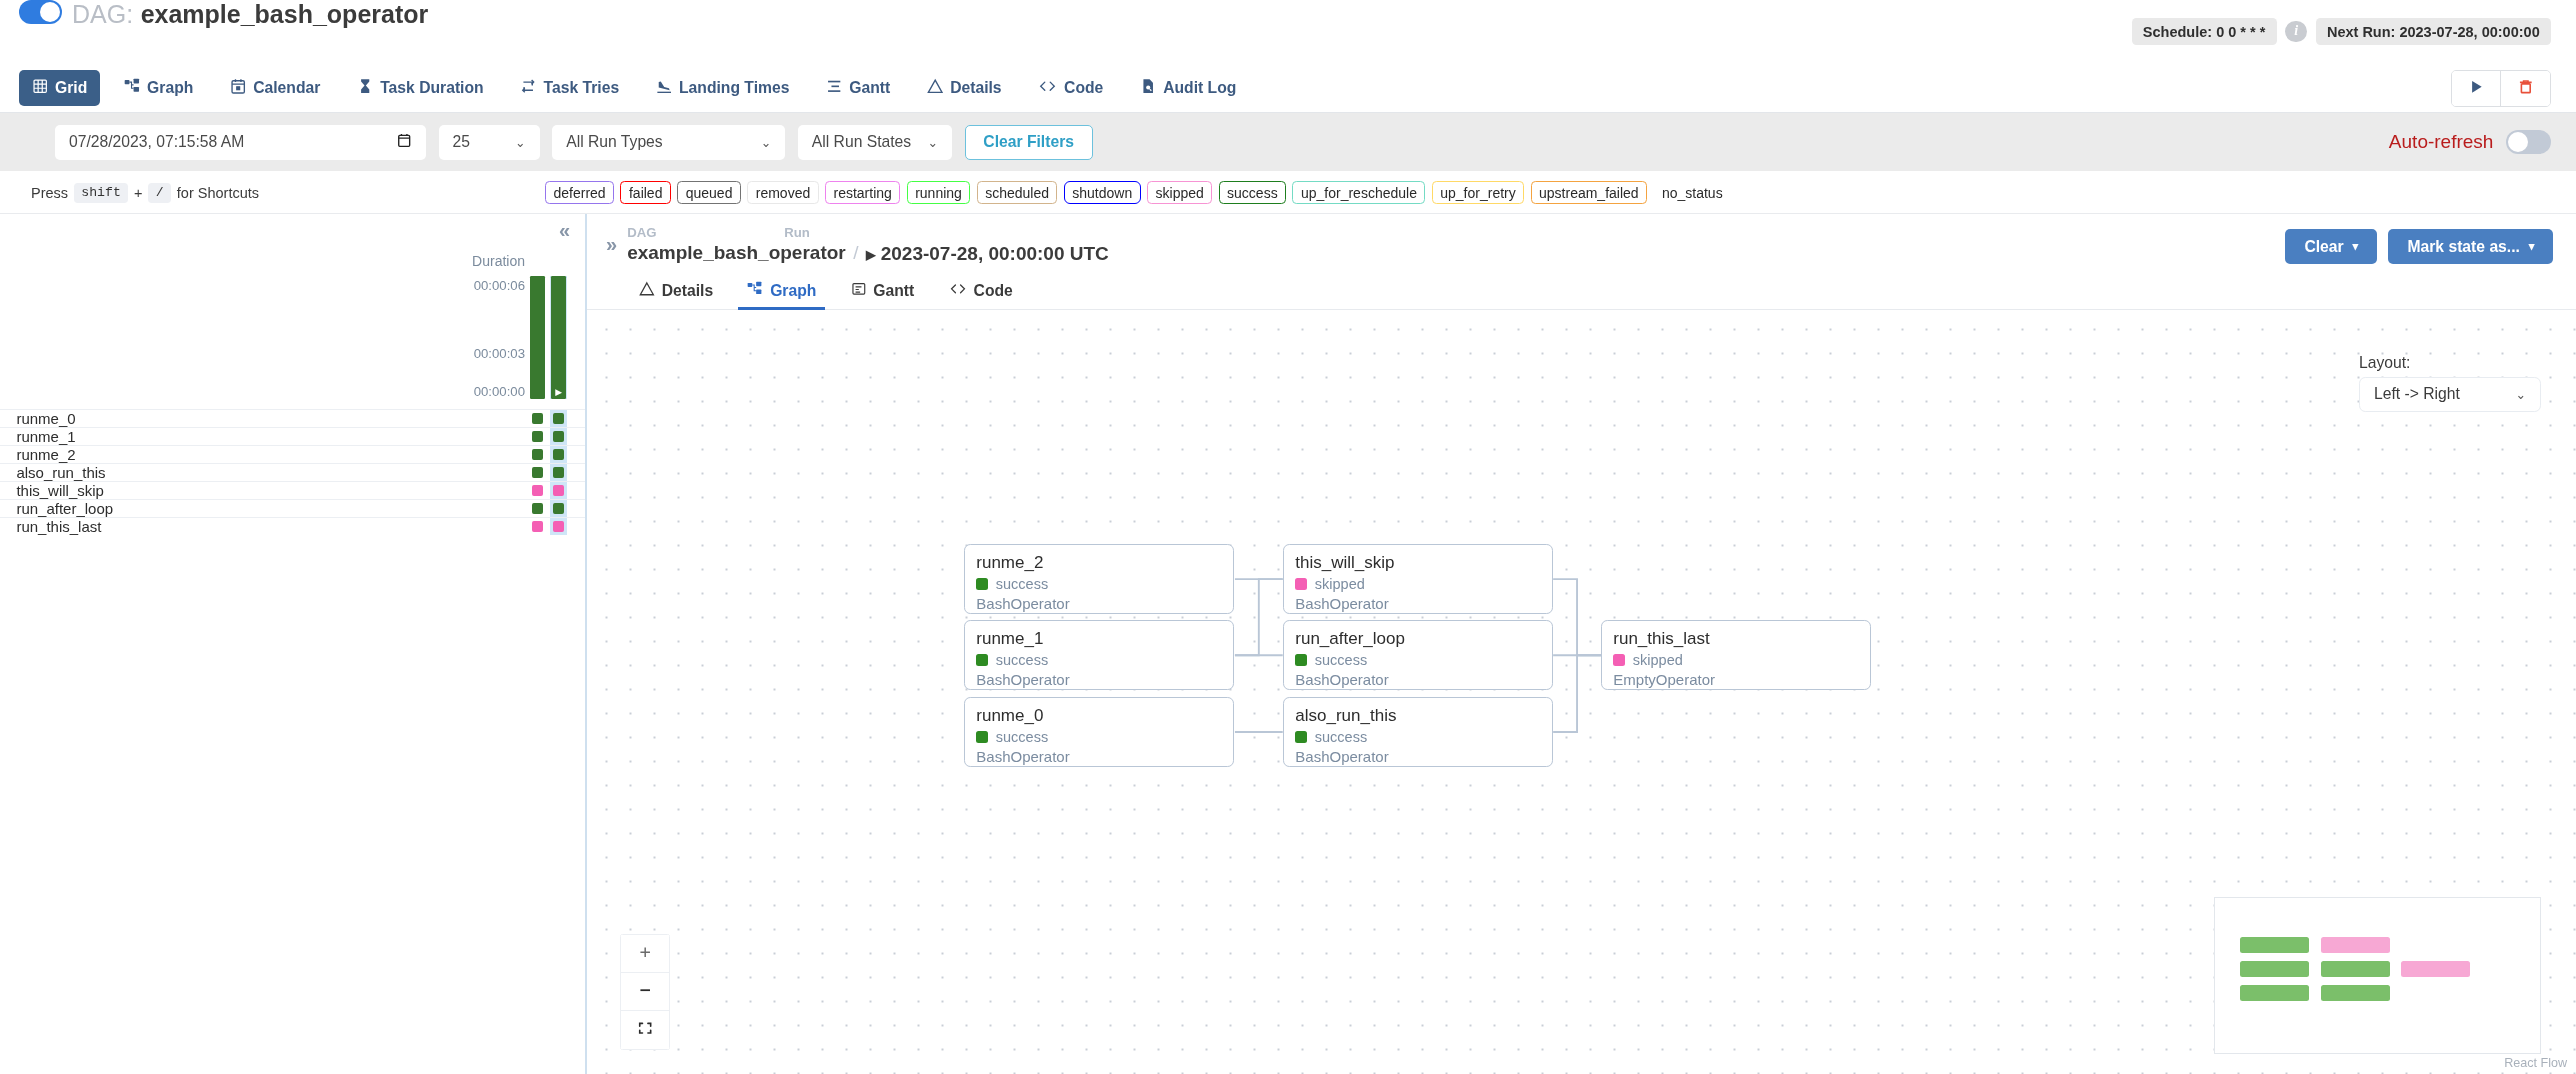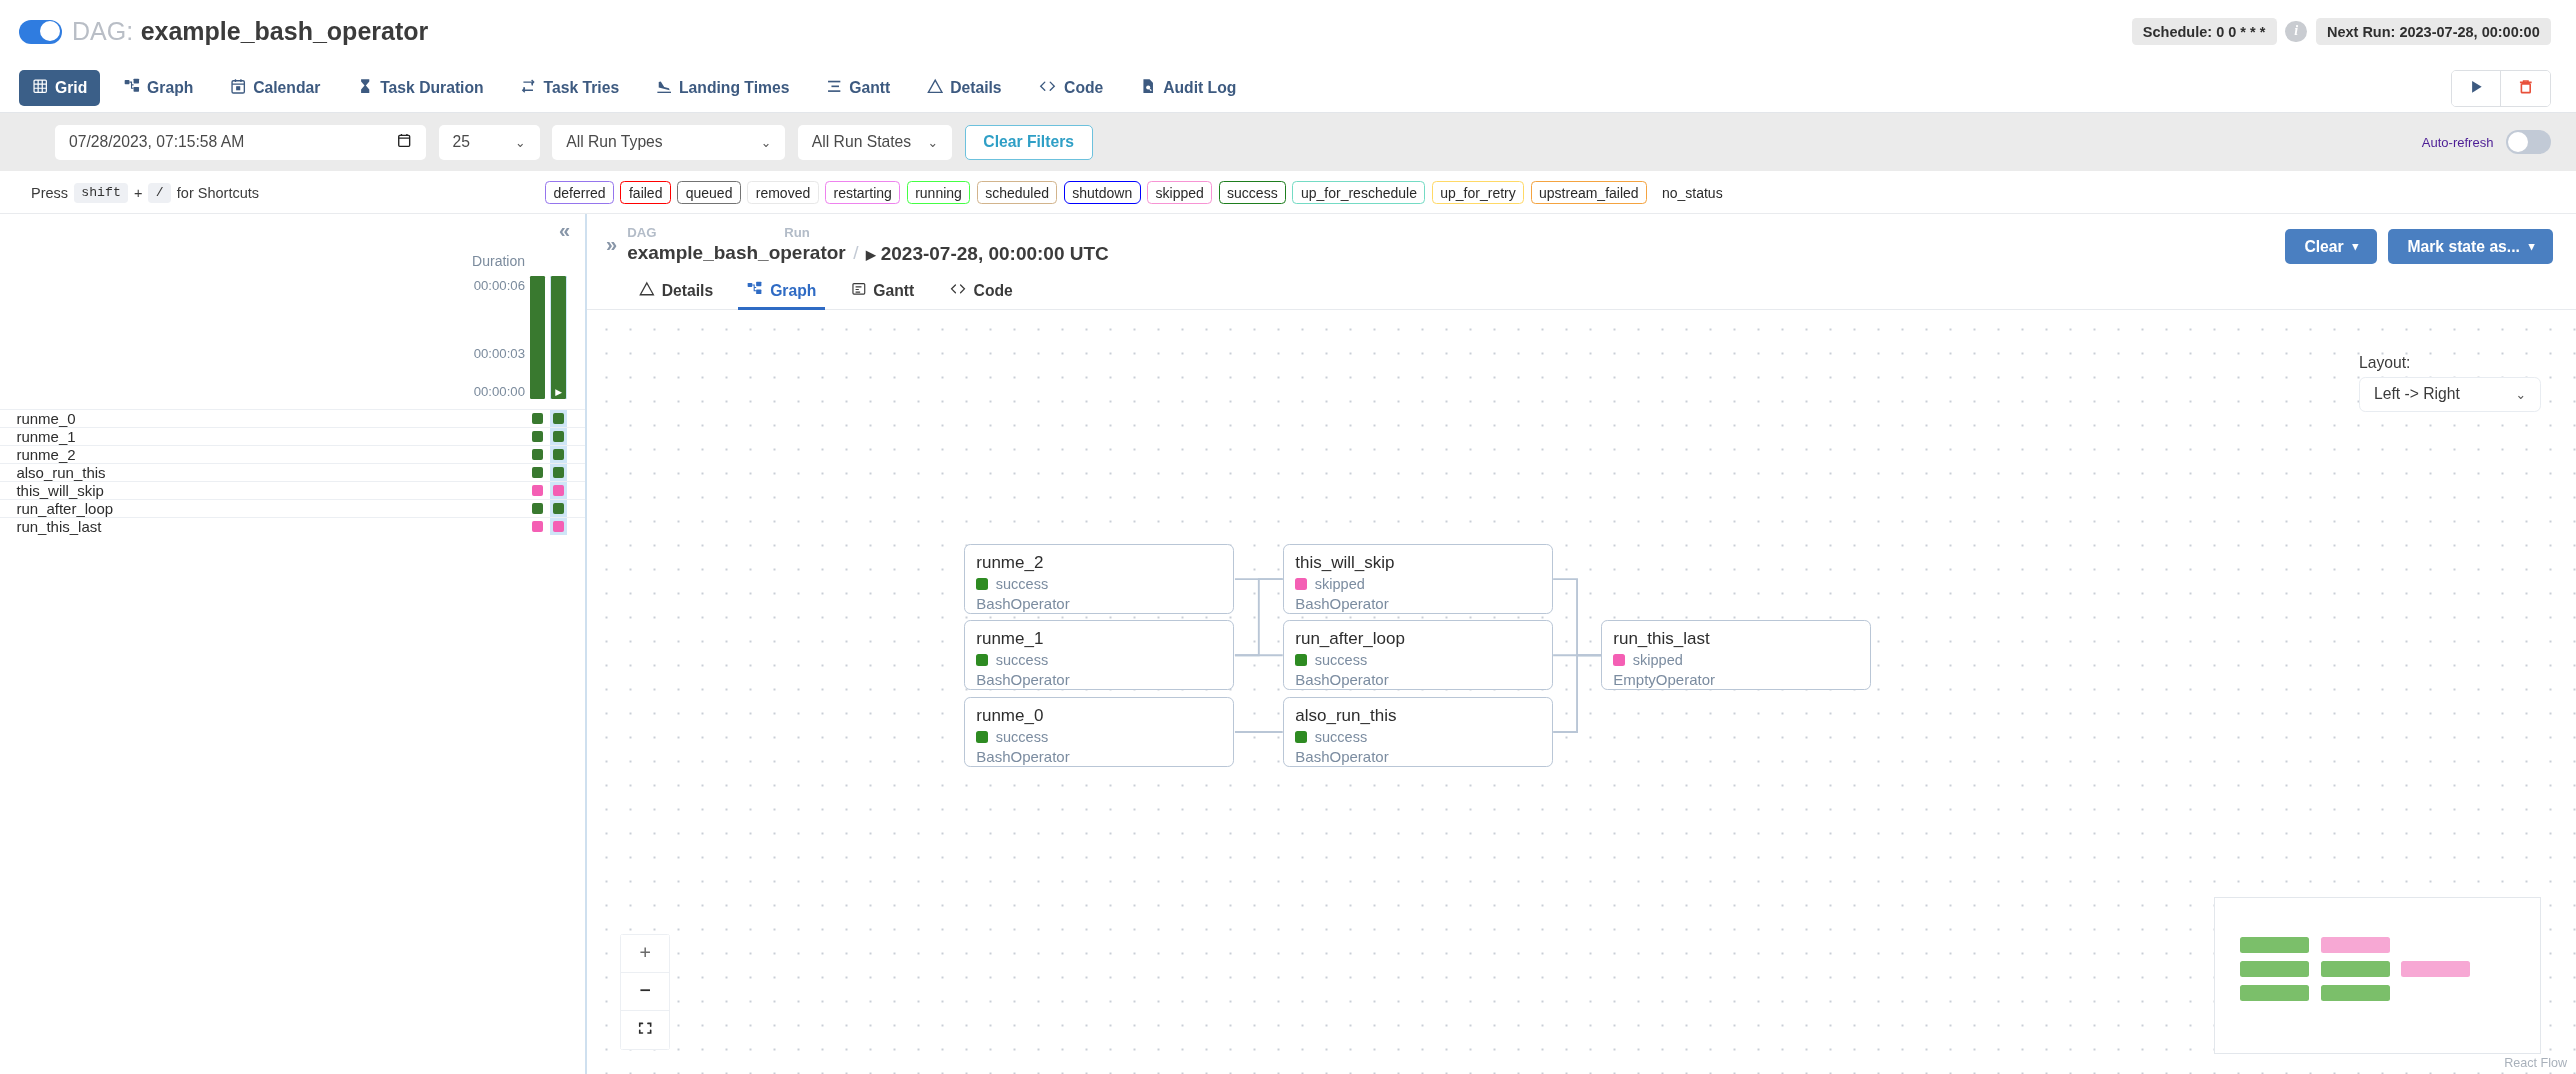--- a/index.html
+++ b/index.html
@@ -8,21 +8,20 @@
     font-family: "Liberation Sans", sans-serif;
     background: #ffffff;
     overflow: hidden;
   }
   body { position: relative; }
 
   
   .top-header {
     height: 63px;
     display: flex;
-    align-items: center;
     padding: 0 25px 0 19px;
     background: #ffffff;
     position: relative;
   }
   .dag-toggle {
     width: 43px; height: 24px;
     border-radius: 12px;
     background: #2f7ce0;
     position: relative;
     flex: none;
@@ -192,21 +191,21 @@
     display: flex;
     align-items: center;
     cursor: pointer;
   }
   .autorefresh {
     margin-left: auto;
     display: flex;
     align-items: center;
     gap: 12.6px;
   }
-  .autorefresh .lbl { font-size: 13px; color: #4c1d95; }
+  .autorefresh .lbl { font-size: 19px; color: #b91c1c; }
   .ar-toggle {
     width: 45px; height: 24px;
     border-radius: 12px;
     background: #c2cad6;
     position: relative;
     cursor: pointer;
   }
   .ar-toggle .knob {
     position: absolute;
     top: 1.9px; left: 1.9px;

